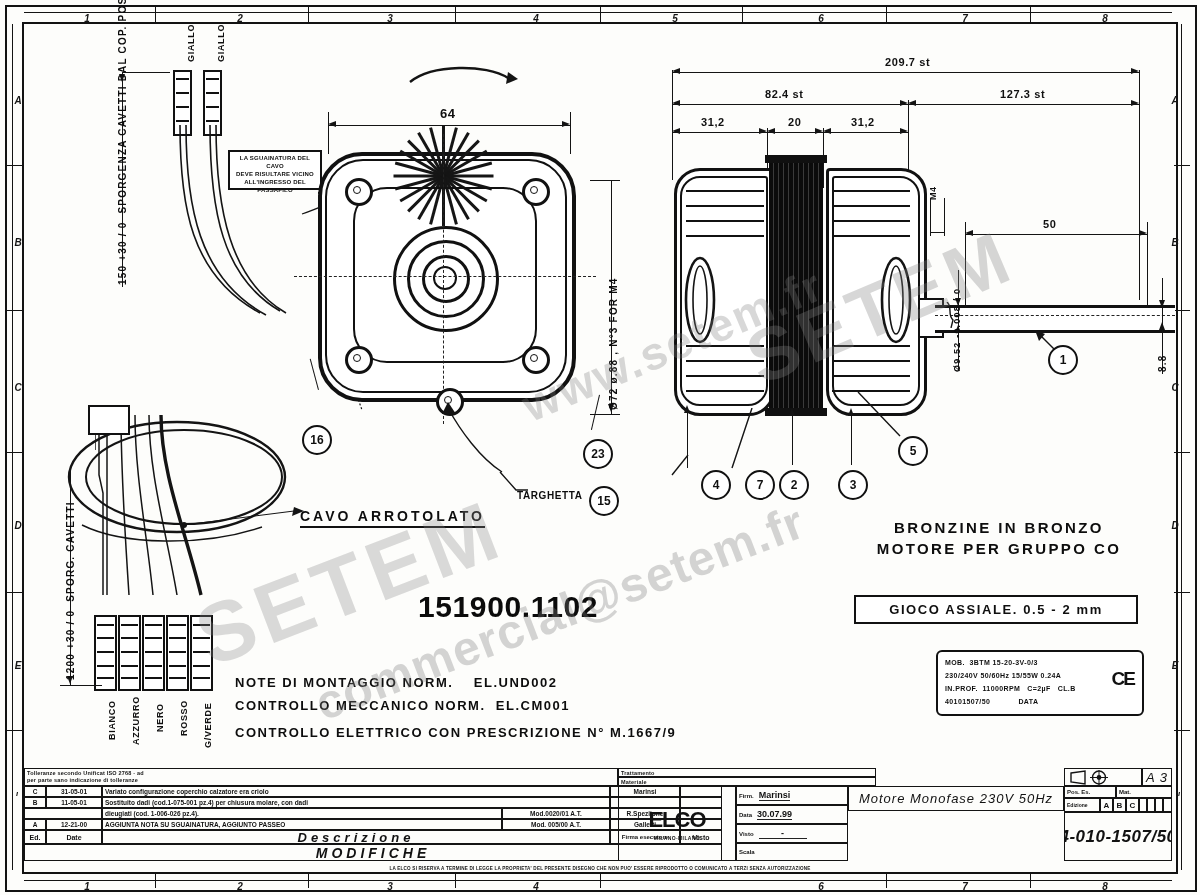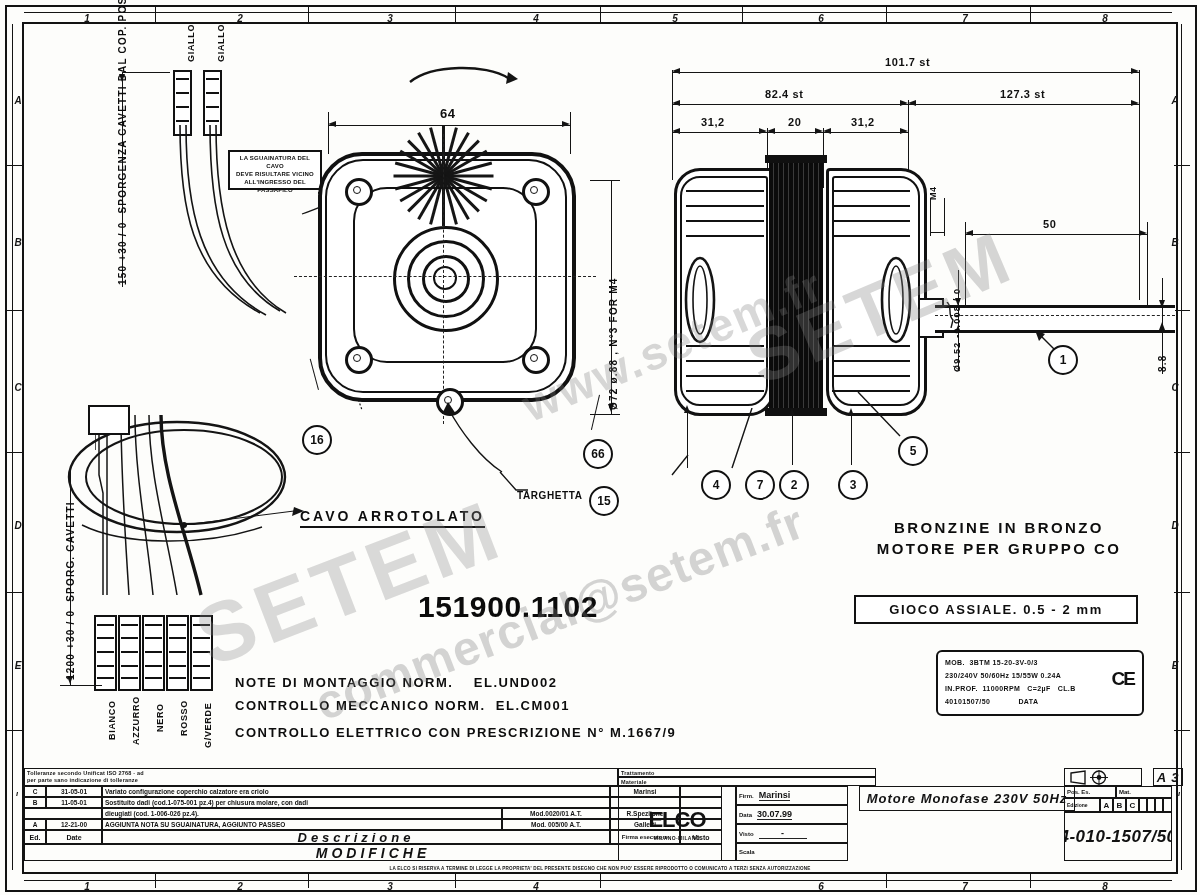--- a/index.html
+++ b/index.html
@@ -265,21 +265,21 @@
   #tb .cell {
     position: absolute; box-sizing: border-box;
     border: 1px solid #141414;
     font-size: 6.5px; font-weight: bold; color: #121212;
     overflow: hidden; white-space: nowrap;
     padding-left: 2px;
     display: flex; align-items: center;
   }
   #tb .cell.ctr { justify-content: center; padding-left: 0; }
   #tb .big {
-    font-size: 13px; font-style: italic; font-weight: bold; letter-spacing: 1px; margin-left: 11px;
+    font-size: 13px; font-style: italic; font-weight: normal; letter-spacing: 1px;
   }
   #tb .desc {
     font-size: 13px; font-style: italic; letter-spacing: 4px; font-weight: bold;
   }
   #tb .modif {
     font-size: 14px; font-style: italic; letter-spacing: 4px; font-weight: bold;
   }
   #tb .dwgno {
     font-size: 17px; font-style: italic; font-weight: bold; letter-spacing: 0.5px;
   }
@@ -471,21 +471,21 @@
   <div class="ext" style="left:611px;top:180px;height:235px;"></div>
   <div class="exth" style="left:590px;top:180px;width:30px;"></div>
   <div class="exth" style="left:590px;top:414px;width:30px;"></div>
   <div class="arrow-d" style="left:608px;top:404px;"></div>
   <div class="t rot90 stencil" style="left:609px;top:410px;font-size:10px;">Ø72 ø.88 , N°3 FOR M4</div>
 
   <div class="lead" style="left:318px;top:390px;width:32px;transform:rotate(255deg);"></div>
   <div class="bub" style="left:302px;top:425px;">16</div>
 
   <div class="lead" style="left:600px;top:395px;width:36px;transform:rotate(103deg);"></div>
-  <div class="bub" style="left:583px;top:439px;">66</div>
+  <div class="bub" style="left:583px;top:439px;">23</div>
 
   <div id="targhetta-lbl">TARGHETTA</div>
   <div class="bub" style="left:589px;top:486px;">15</div>
   <svg class="abs" style="left:498px;top:470px;width:30px;height:30px;">
     <path d="M2,2 L18,20 L30,20" fill="none" stroke="#141414" stroke-width="1.4"></path>
   </svg>
   <svg class="abs" style="left:440px;top:400px;width:70px;height:80px;">
     <path d="M8,8 C20,30 40,58 62,72" fill="none" stroke="#141414" stroke-width="1.4"></path>
     <polygon points="8,2 16,14 2,14" fill="#141414"></polygon>
   </svg>
@@ -558,21 +558,21 @@
   <div class="ext" style="left:70px;top:470px;height:215px;"></div>
   <div class="exth" style="left:60px;top:685px;width:42px;"></div>
   <div class="arrow-d" style="left:67px;top:676px;"></div>
   <div class="t rot90 stencil" style="left:66px;top:680px;font-size:10px;">1200 +30 / 0  SPORG. CAVETTI</div>
 
   <div class="ext" style="left:672px;top:70px;height:110px;"></div>
   <div class="ext" style="left:1139px;top:70px;height:230px;"></div>
   <div class="dim" style="left:672px;top:72px;width:467px;"></div>
   <div class="arrow-l" style="left:672px;top:68px;"></div>
   <div class="arrow-r" style="left:1131px;top:68px;"></div>
-  <div class="dim-txt" style="left:885px;top:56px;">101.7 st</div>
+  <div class="dim-txt" style="left:885px;top:56px;">209.7 st</div>
 
   <div class="ext" style="left:908px;top:100px;height:90px;"></div>
   <div class="dim" style="left:672px;top:104px;width:236px;"></div>
   <div class="arrow-l" style="left:672px;top:100px;"></div>
   <div class="arrow-r" style="left:900px;top:100px;"></div>
   <div class="dim-txt" style="left:765px;top:88px;">82.4 st</div>
 
   <div class="dim" style="left:908px;top:104px;width:231px;"></div>
   <div class="arrow-l" style="left:908px;top:100px;"></div>
   <div class="arrow-r" style="left:1131px;top:100px;"></div>

